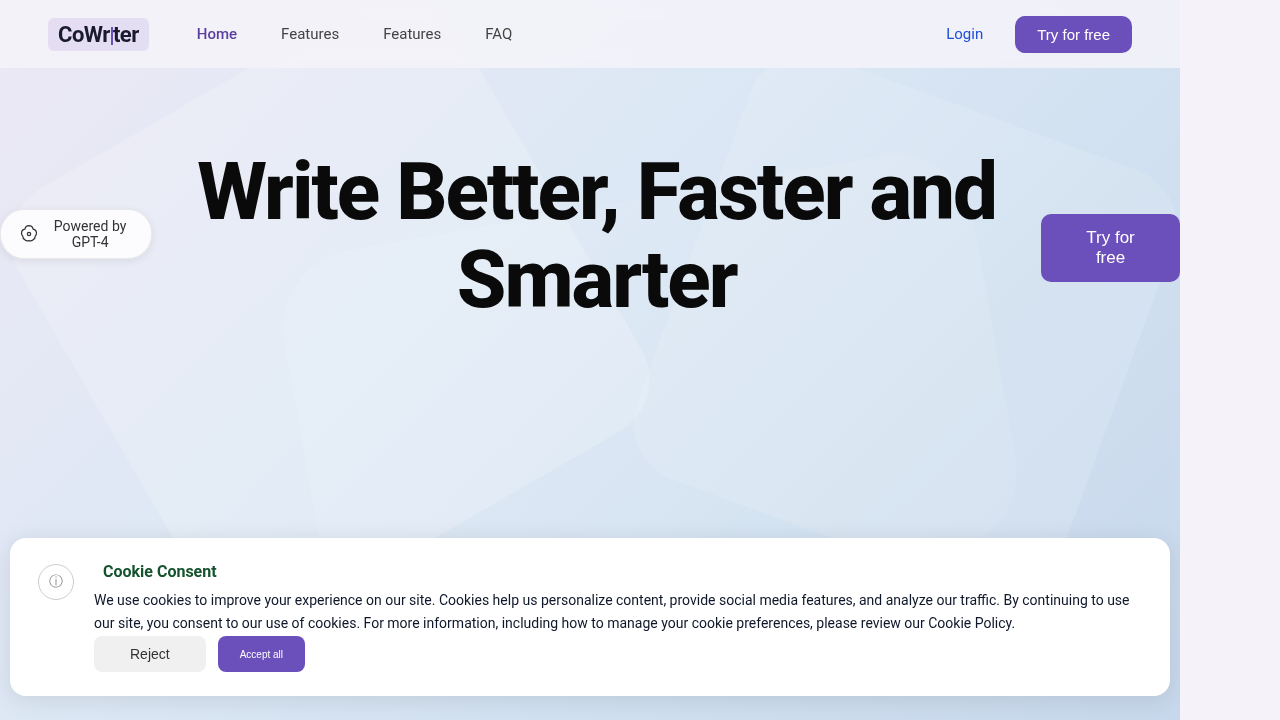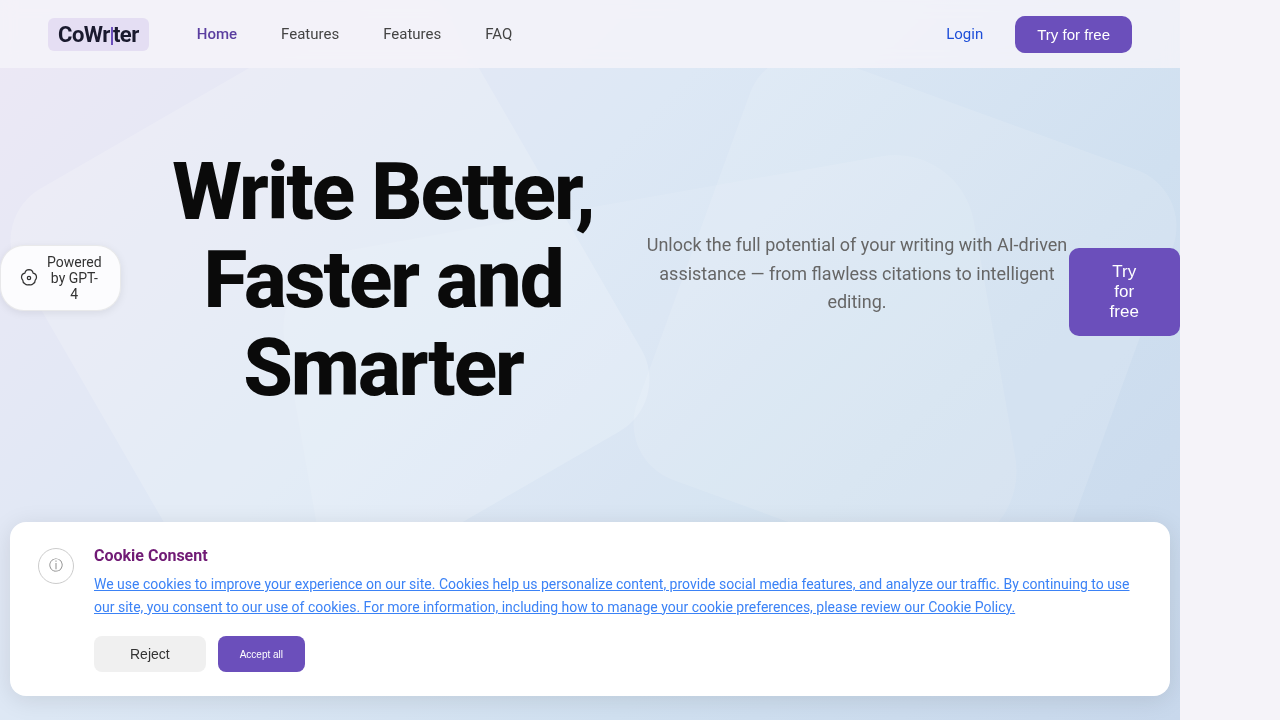--- a/index.html
+++ b/index.html
@@ -234,30 +234,30 @@
       font-size: 14px;
     }
 
     .cookie-content {
       flex: 1;
     }
 
     .cookie-title {
       font-size: 16px;
       font-weight: 700;
-      color: #701a75;
+      color: #14532d;
       margin-bottom: 8px;
+      margin-left: 9px;
     }
 
     .cookie-text {
       font-size: 14px;
-      color: #3b82f6;
+      color: #0f172a;
       line-height: 1.6;
-      margin-bottom: 18px;
-      text-decoration: underline;
+      margin-bottom: 2px;
     }
 
     .cookie-actions {
       display: flex;
       gap: 12px;
     }
 
     .reject-btn {
       padding: 10px 36px;
       font-size: 14px;
@@ -316,21 +316,20 @@
       <span class="openai-icon">
         <svg viewBox="0 0 24 24" fill="none" stroke="currentColor" stroke-width="1.5" stroke-linecap="round" stroke-linejoin="round">
           <path d="M12 2a5 5 0 0 1 4.9 4.1A5 5 0 0 1 21 11a5 5 0 0 1-1.5 3.5A5 5 0 0 1 17 19a5 5 0 0 1-5 1 5 5 0 0 1-5-1 5 5 0 0 1-2.5-4.5A5 5 0 0 1 3 11a5 5 0 0 1 4.1-4.9A5 5 0 0 1 12 2z"></path>
           <circle cx="12" cy="12" r="2"></circle>
         </svg>
       </span>
       <span>Powered by GPT-4</span>
     </div>
 
     <h1 class="hero-title">Write Better, Faster and Smarter</h1>
-    <p class="hero-subtitle">Unlock the full potential of your writing with AI-driven assistance — from flawless citations to intelligent editing.</p>
     <button class="hero-cta">Try for free</button>
   </section>
 
   <div class="cookie-banner">
     <div class="cookie-icon-wrap">
       <span>ⓘ</span>
     </div>
     <div class="cookie-content">
       <div class="cookie-title">Cookie Consent</div>
       <div class="cookie-text">We use cookies to improve your experience on our site. Cookies help us personalize content, provide social media features, and analyze our traffic. By continuing to use our site, you consent to our use of cookies. For more information, including how to manage your cookie preferences, please review our Cookie Policy.</div>

